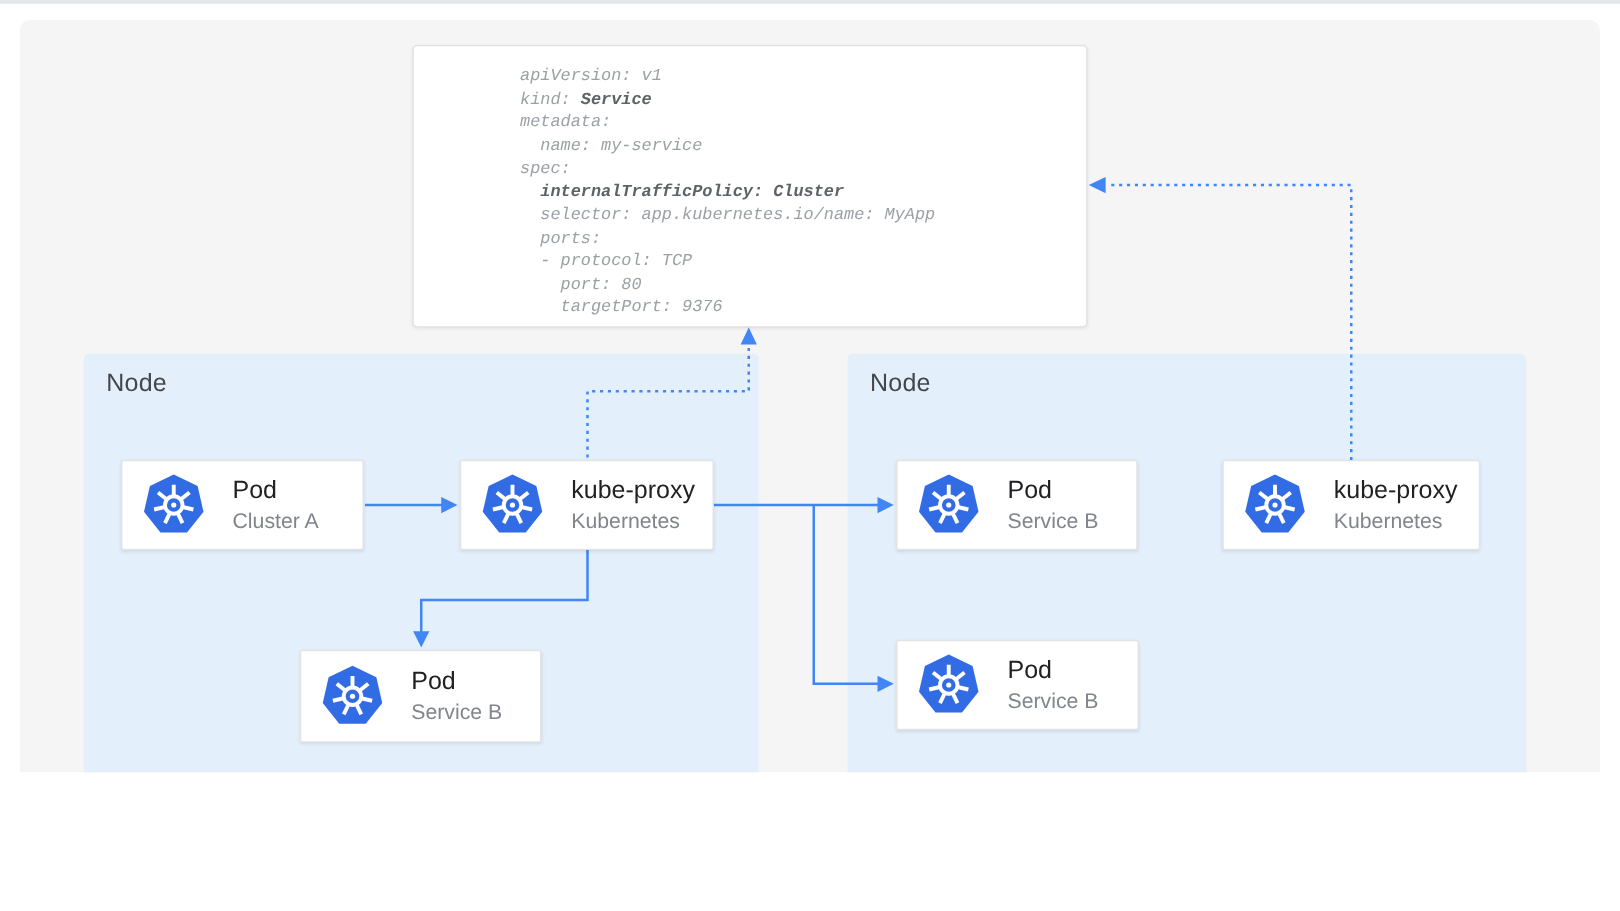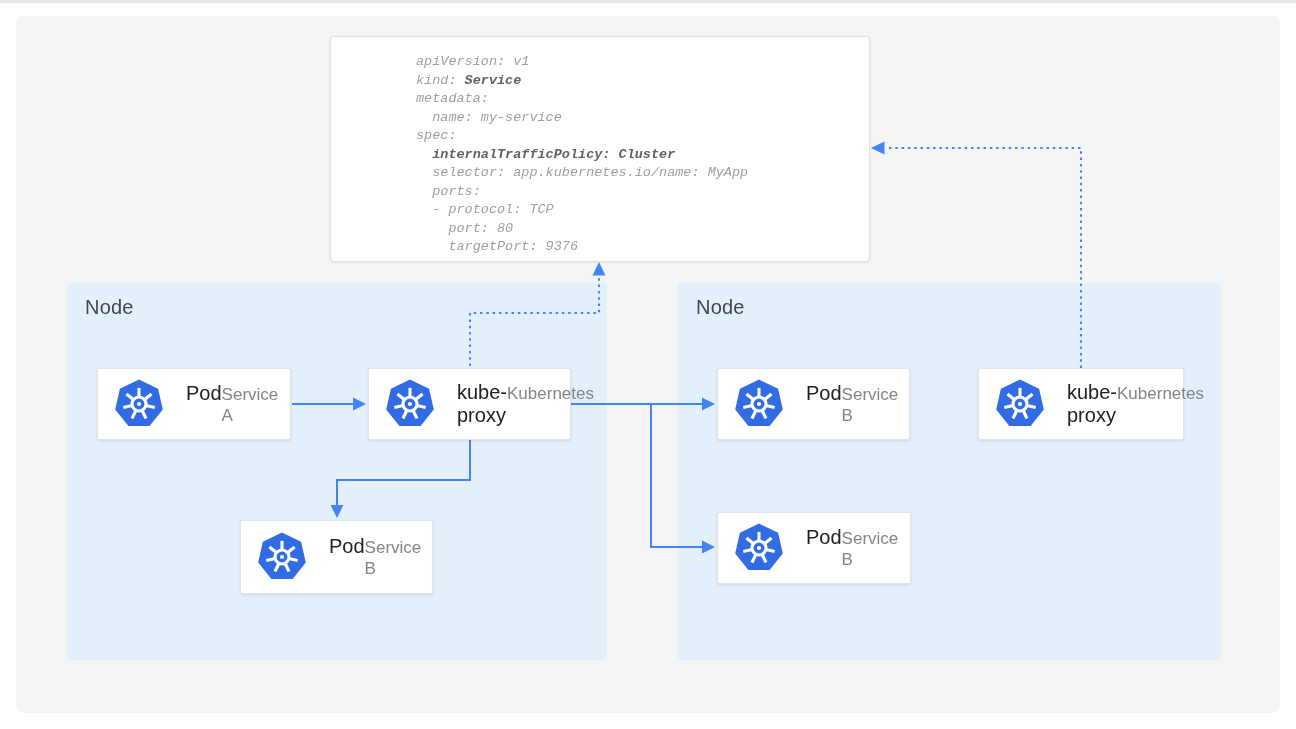--- a/index.html
+++ b/index.html
@@ -1,17 +1,17 @@
 <!DOCTYPE html>
 <html style="--arrow-blue: #4285f4; --k8s-blue: #326ce5; --node-bg: #e3f0fc; --panel-bg: #f5f5f5; --card-border: #e0e0e0; --title-text: #202124; --subtitle-text: #80868b; --code-text: #9aa0a6; --code-bold-text: #5f6368;"><head>
 <meta charset="utf-8">
 <style>
   html,body { margin:0; padding:0; background:#ffffff; }
   .page {
-    position:relative; width:1296px; height:729px; overflow:hidden;
+    position:relative; width:1296px; height:618px; overflow:hidden;
     font-family:"Liberation Sans", sans-serif; background:#ffffff;
   }
   .top-rule {
     position:absolute; left:0; top:0; width:100%; height:3px;
     background:#e4e6e8;
   }
   .panel {
     position:absolute; left:16px; top:16px; width:1264px; height:697px;
     background:var(--panel-bg,#f5f5f5); border-radius:8px;
   }
@@ -46,21 +46,21 @@
     box-sizing:border-box; display:flex; align-items:center;
     padding-left:15px; z-index:3;
   }
   .card-pod-a          { left:97px;  top:368px; width:194px; }
   .card-kube-proxy-l   { left:368px; top:368px; width:203px; }
   .card-pod-b-left     { left:240px; top:520px; width:193px; height:74px; }
   .card-pod-b-top      { left:717px; top:368px; width:193px; }
   .card-pod-b-bottom   { left:717px; top:512px; width:194px; }
   .card-kube-proxy-r   { left:978px; top:368px; width:206px; }
   .k8s-icon { width:52px; height:52px; flex:0 0 52px; margin-right:21px; }
-  .card-text { display:flex; flex-direction:row; }
+  .card-text { display:flex; flex-direction:column; }
   .card-title {
     font-size:20px; line-height:23px; color:var(--title-text,#202124);
   }
   .card-subtitle {
     font-size:17px; line-height:21px; margin-top:2px;
     color:var(--subtitle-text,#80868b);
   }
   
   .arrows { position:absolute; left:0; top:0; z-index:2; pointer-events:none; }
   .arrow-line {
@@ -132,21 +132,21 @@
     <path class="arrow-line dotted" d="M1081,368 V148 H886"></path>
     <polygon class="arrow-head" points="871,148 884.5,141.5 884.5,154.5"></polygon>
   </svg>
 
   <div class="card card-pod-a">
     <svg class="k8s-icon" viewBox="0 0 100 100">
         <use href="#k8s-logo"></use>
       </svg>
     <div class="card-text">
       <span class="card-title">Pod</span>
-      <span class="card-subtitle">Service A</span>
+      <span class="card-subtitle">Cluster A</span>
     </div>
   </div>
 
   <div class="card card-kube-proxy-l">
     <svg class="k8s-icon" viewBox="0 0 100 100">
         <use href="#k8s-logo"></use>
       </svg>
     <div class="card-text">
       <span class="card-title">kube-proxy</span>
       <span class="card-subtitle">Kubernetes</span>

